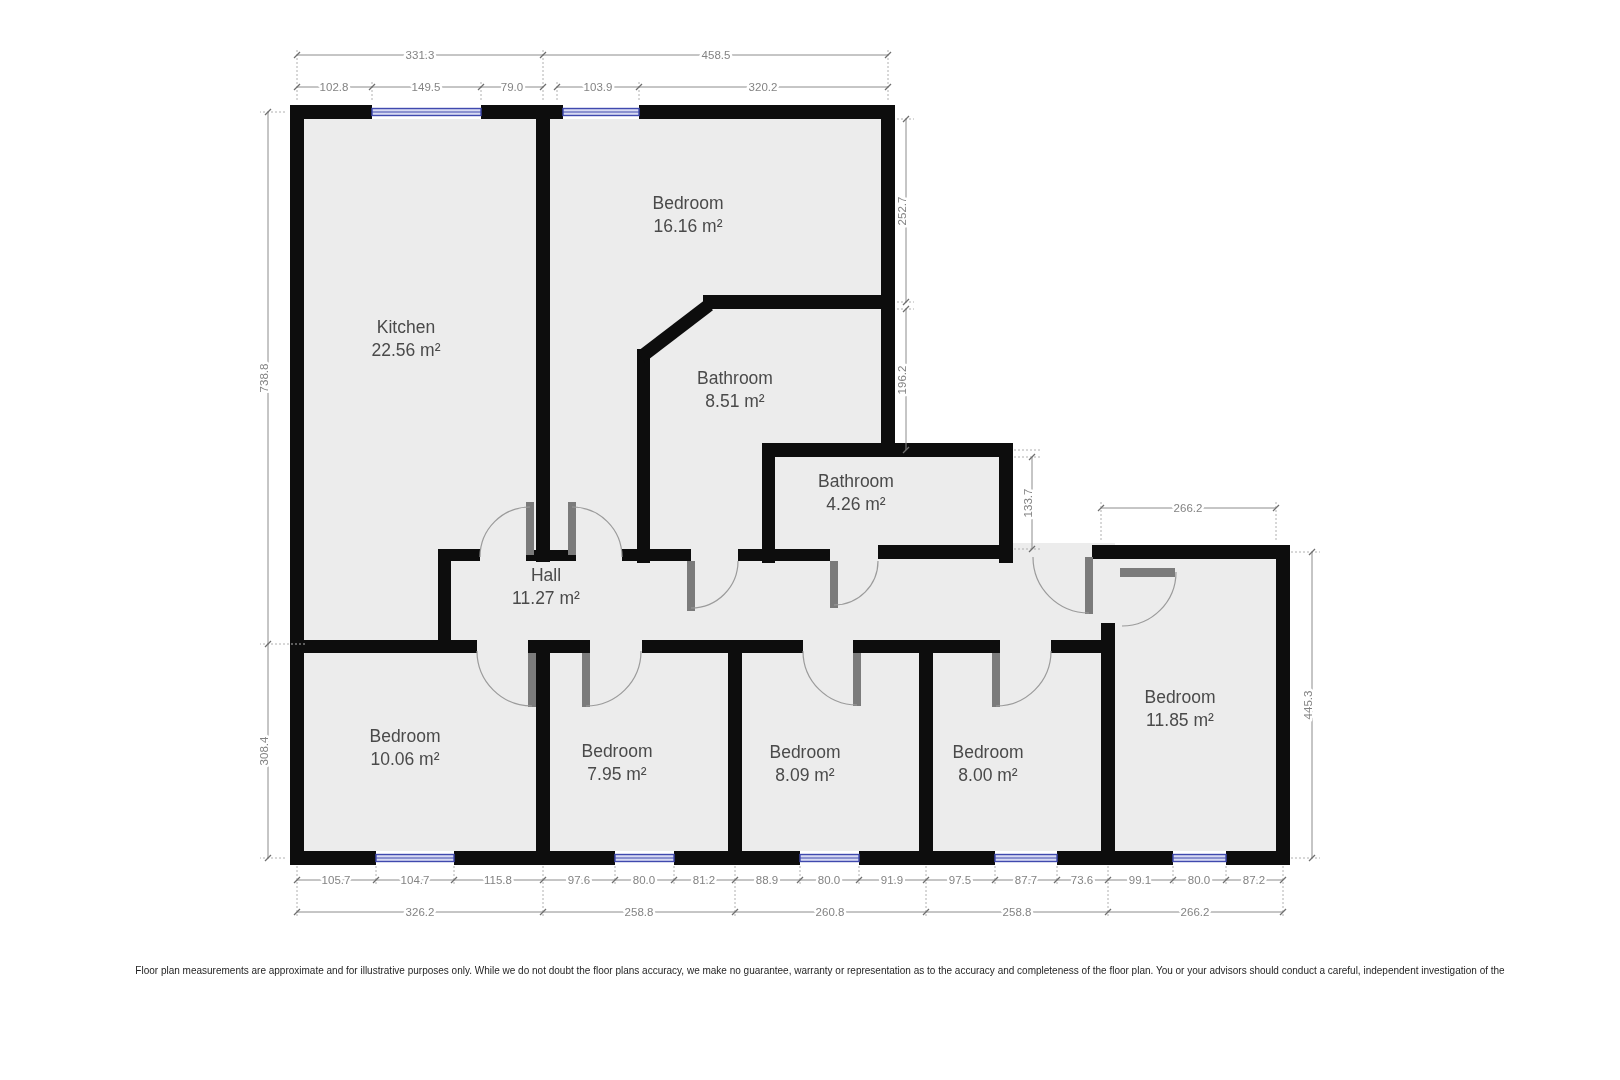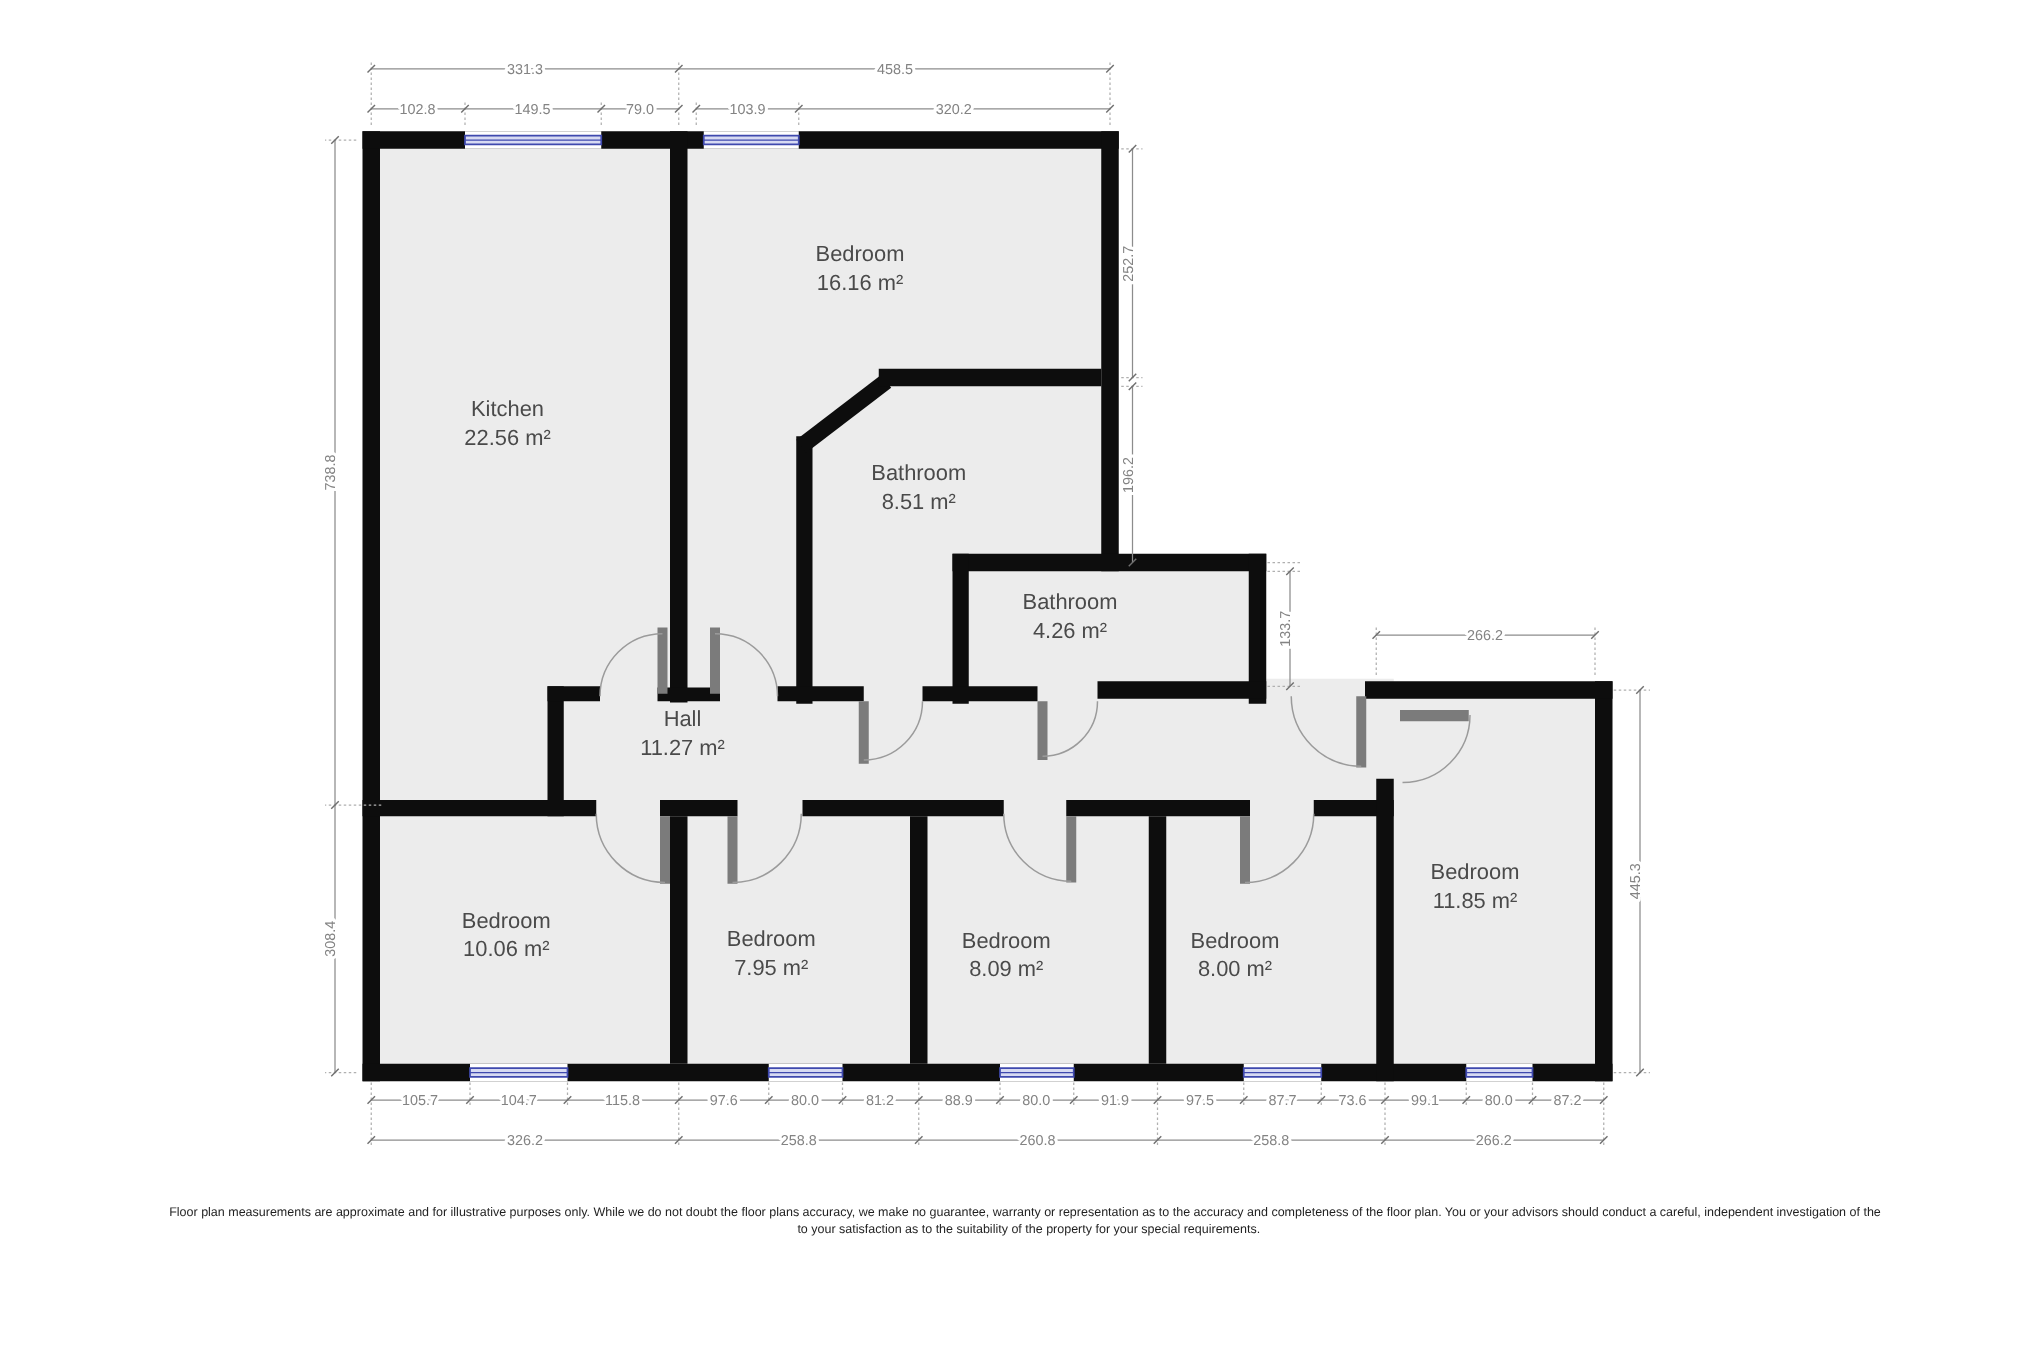--- a/index.html
+++ b/index.html
@@ -384,15 +384,14 @@
           <line class="tk" x1="923" y1="915" x2="929" y2="909"></line>
           <line class="tk" x1="1105" y1="915" x2="1111" y2="909"></line>
           <line class="tk" x1="1280" y1="915" x2="1286" y2="909"></line>
     </g>
   </g>
 </svg>
 
   
   <div class="disclaimer">
     <div class="ln">Floor plan measurements are approximate and for illustrative purposes only. While we do not doubt the floor plans accuracy, we make no guarantee, warranty or representation as to the accuracy and completeness of the floor plan. You or your advisors should conduct a careful, independent investigation of the</div>
-    <div class="ln ln3">to your satisfaction as to the suitability of the property for your special requirements.</div>
   </div>
 </div>
 
 </body></html>

